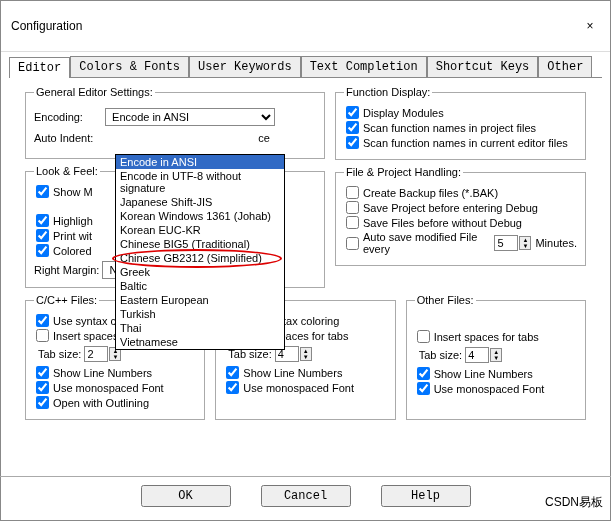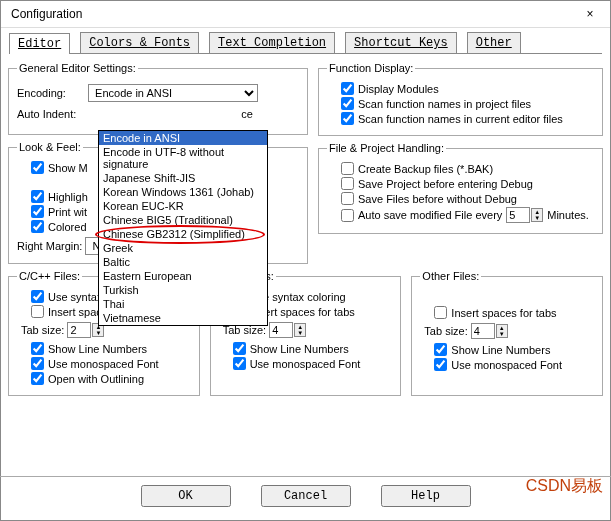--- a/index.html
+++ b/index.html
@@ -1,58 +1,59 @@
 <!DOCTYPE html>
 <html><head>
 <meta charset="utf-8">
 <style>
 * { box-sizing: border-box; margin: 0; padding: 0; }
 body { font-family: Tahoma, Arial, sans-serif; font-size: 11px; background: #f0f0f0; width: 611px; height: 521px; overflow: hidden; }
 .window { background: #fff; border: 1px solid #888; width: 611px; height: 521px; }
-.titlebar { background: #fff; border-bottom: 1px solid #ddd; padding: 6px 10px; font-size: 12px; display: flex; justify-content: space-between; }
+.titlebar { background: #fff; border-bottom: 1px solid #ddd; padding: 18px 10px; font-size: 12px; display: flex; justify-content: space-between; }
 .close-btn { width: 20px; text-align: center; cursor: pointer; }
 .tabs { display: flex; border-bottom: 1px solid #888; margin: 4px 8px 0 8px; font-family: "Courier New", monospace; font-size: 12px; }
-.tab { padding: 3px 8px; border: 1px solid #888; border-bottom: none; margin-right: 10px; background: #eee; cursor: pointer; text-decoration: underline; }
+.tab { padding: 3px 8px; border: 1px solid #888; border-bottom: none; margin-right: 0px; background: #eee; cursor: pointer; }
 .tab.active { background: #fff; position: relative; top: 1px; }
-.content { padding: 8px 7px; position: relative; }
+.content { padding: 8px 24px; position: relative; }
 .row { display: flex; gap: 10px; }
 fieldset { border: 1px solid #aaa; padding: 6px 8px 8px 8px; margin-bottom: 6px; }
 legend { font-size: 11px; padding: 0 2px; }
 .label { display: inline-block; width: 68px; }
 .chk { margin: 2px 0; display: flex; align-items: center; gap: 4px; }
 .chk input { margin: 0; }
 select, input[type=text] { font-size: 11px; border: 1px solid #888; background: #fff; padding: 1px 2px; }
 .dropdown-open { position: absolute; background: #fff; border: 1px solid #000; z-index: 10; width: 170px; left: 90px; top: 68px; font-size: 11px; }
 .dropdown-open div { padding: 1px 4px; cursor: pointer; }
 .dropdown-open .sel { background: #316ac5; color: #fff; }
 .circled { position: relative; }
 .circled::after { content: ""; position: absolute; left: -4px; top: -2px; width: 166px; height: 15px; border: 2px solid #d00; border-radius: 50%; pointer-events: none; }
 .spin { display: inline-flex; align-items: center; }
 .spin input { width: 24px; text-align: left; }
 .spin .arrows { display: inline-flex; flex-direction: column; border: 1px solid #888; font-size: 6px; line-height: 6px; margin-left: 1px; }
 .spin .arrows span { padding: 0 2px; cursor: pointer; background: #eee; }
 .btnrow { border-top: 1px solid #aaa; padding: 8px; display: flex; justify-content: center; gap: 30px; position: absolute; bottom: 6px; left: 0; right: 0; }
 button.dlg { width: 90px; padding: 2px 0; font-family: Liberation Mono, monospace; font-size: 12px; }
-.watermark { position: absolute; right: 8px; bottom: 24px; color: #c2410c; font-size: 16px; }
+.watermark { position: absolute; right: 8px; bottom: 10px; color: #000000; font-size: 12px; }
 .col { flex: 1; }
-.indent { margin-left: 14px; }
+.indent { margin-left: 2px; }
 .small-select { width: 64px; }
 </style>
 </head>
 <body>
 
 <div class="window">
   <div class="titlebar">
     <span>Configuration</span>
     <span class="close-btn">×</span>
   </div>
 
   <div class="tabs">
     <div class="tab active">Editor</div>
     <div class="tab">Colors &amp; Fonts</div>
+    <div class="tab">User Keywords</div>
     <div class="tab">Text Completion</div>
     <div class="tab">Shortcut Keys</div>
     <div class="tab">Other</div>
   </div>
 
   <div class="content">
     <div class="row">
       <div class="col" style="flex:0 0 300px; position:relative;">
         <fieldset>
           <legend>General Editor Settings:</legend>

